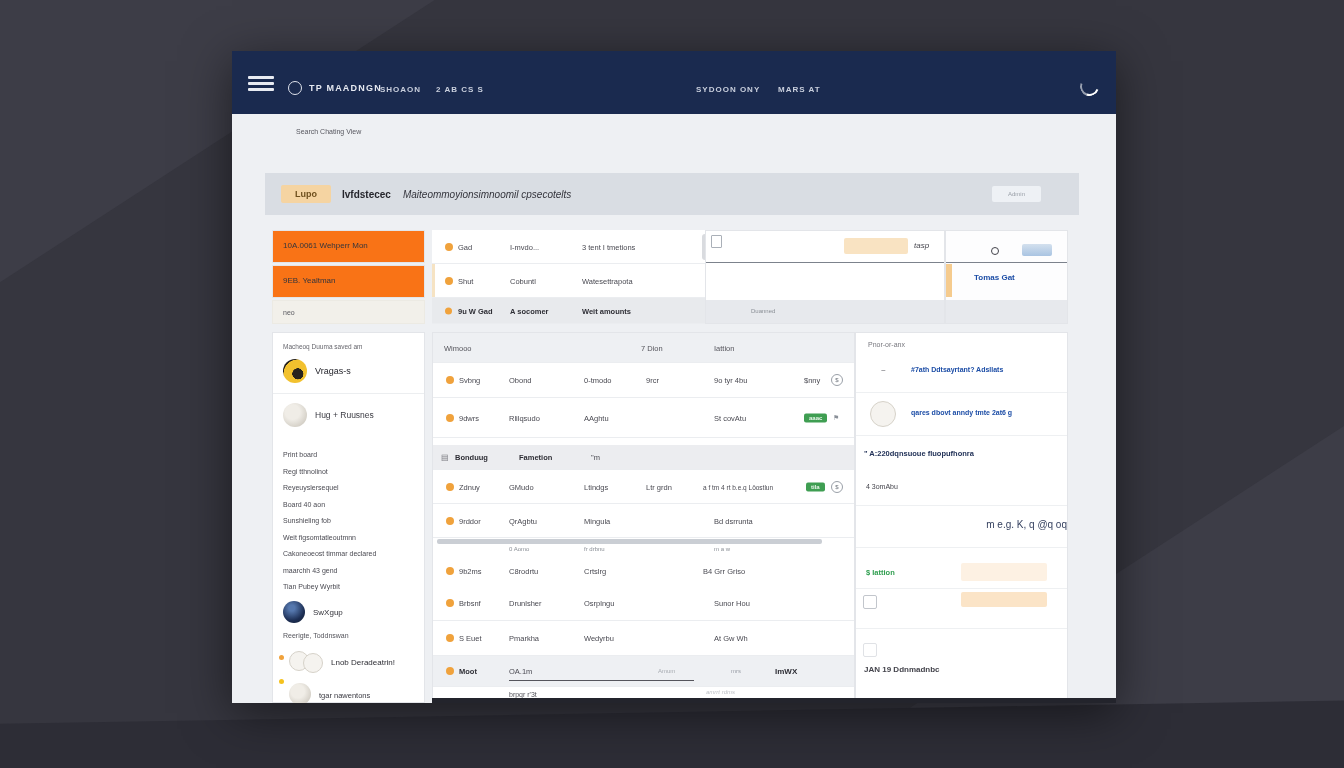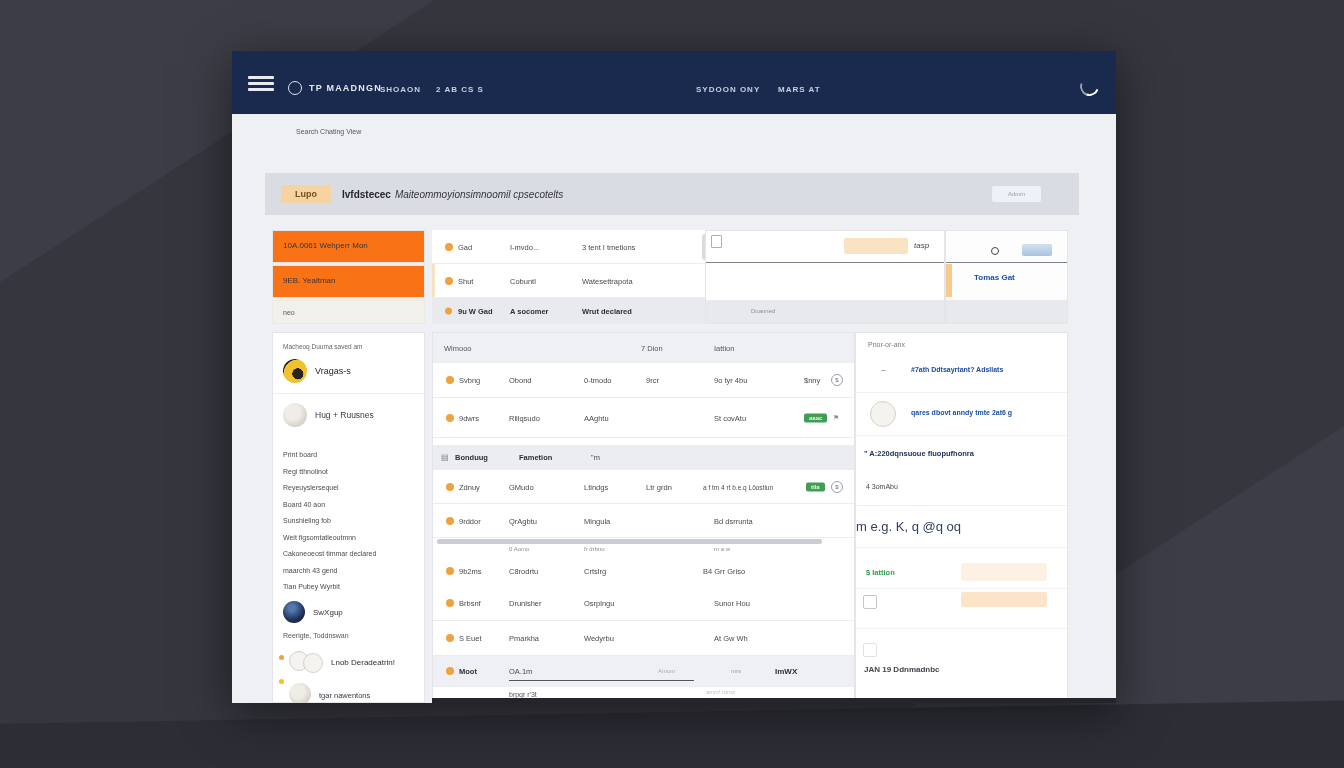--- a/index.html
+++ b/index.html
@@ -25,21 +25,21 @@
   .crescent{position:absolute;left:848px;top:26px;width:15px;height:15px;border:2px solid transparent;
             border-bottom-color:#fff;border-left-color:rgba(255,255,255,.55);border-radius:50%;transform:rotate(-25deg);}
 
   .breadcrumb{position:absolute;left:64px;top:77px;font-size:7px;color:#57575f;}
 
   
   .titlebar{position:absolute;left:33px;top:122px;width:814px;height:42px;background:#d9dde3;
             display:flex;align-items:center;padding-left:16px;box-sizing:border-box;}
   .tb-badge{background:#f5d4a2;color:#6f501e;font-size:9px;font-weight:bold;padding:4px 14px;
             border-radius:2px;margin-right:11px;}
-  .tb-title{font-size:10px;font-weight:bold;color:#26262d;margin-right:4px;white-space:nowrap;}
+  .tb-title{font-size:10px;font-weight:bold;color:#26262d;margin-right:12px;white-space:nowrap;}
   .tb-sub{font-size:10px;font-style:italic;color:#34343c;white-space:nowrap;}
   .tb-action{margin-left:auto;margin-right:38px;background:#eef1f5;color:#9aa0a8;font-size:6px;
              padding:5px 16px;border-radius:2px;cursor:pointer;}
 
   .panel{position:absolute;background:#fff;border:1px solid #e3e5e9;box-sizing:border-box;}
 
   
   .lcard{position:absolute;left:40px;width:153px;background:#f97316;border:1px solid #e3e5e9;
          box-sizing:border-box;font-size:8px;color:#35353c;padding:10px 0 0 10px;cursor:pointer;}
   .lcard3{background:#f2f0ea;border-color:#eceae3;font-size:7px;color:#5a5a60;padding-top:8px;}
@@ -170,21 +170,21 @@
         <span style="position:absolute;left:0;top:0;width:3px;height:100%;background:#f6e3c3"></span>
         <span class="dot"></span>
         <span class="cell" style="left:26px">Shut</span>
         <span class="cell" style="left:78px">Cobuntl</span>
         <span class="cell" style="left:150px">Watesettrapota</span>
       </div>
       <div class="trow" style="top:68px;height:26px;background:#e8eaed">
         <span class="dot" style="width:7px;height:7px"></span>
         <span class="cell bold" style="left:26px">9u W Gad</span>
         <span class="cell bold" style="left:78px">A socomer</span>
-        <span class="cell bold" style="left:150px">Wrut declared</span>
+        <span class="cell bold" style="left:150px">Weit amounts</span>
       </div>
       <div class="scroll-thumb" style="left:270px;top:4px;height:26px"></div>
     </div>
 
     <div class="panel" style="left:713px;top:179px;width:123px;height:94px;background:#fdfdfe">
       <span style="position:absolute;left:45px;top:16px;width:6px;height:6px;border:1px solid #44444c;border-radius:50%"></span>
       <div class="pill" style="left:76px;top:13px;width:30px;height:12px;background:linear-gradient(#d3e0ee,#a9c4e2)"></div>
       <div style="position:absolute;left:0;top:31px;width:100%;border-top:1px solid #7c828c"></div>
       <div style="position:absolute;left:0;top:33px;width:6px;height:33px;background:#f5cb8e"></div>
       <span class="blue-link" style="position:absolute;left:28px;top:42px;font-size:8px">Tomas Gat</span>
@@ -308,21 +308,21 @@
 
       <div style="position:absolute;left:0;top:60px;width:100%;height:43px;border-bottom:1px solid #eef0f2;box-sizing:border-box">
         <span class="av av-sketch" style="position:absolute;left:14px;top:8px;width:26px;height:26px"></span>
         <span class="blue-link" style="position:absolute;left:55px;top:16px;font-size:7px;white-space:nowrap">qares dbovt anndy tmte 2at6 g</span>
       </div>
 
       <span style="position:absolute;left:8px;top:116px;font-size:7.5px;font-weight:bold;color:#223258;white-space:nowrap">" A:220dqnsuoue fluopufhonra</span>
       <span style="position:absolute;left:10px;top:150px;font-size:7px;color:#44444c">4 3omAbu</span>
 
       <div style="position:absolute;left:0;top:172px;width:100%;border-top:1px solid #eef0f2"></div>
-      <span style="position:absolute;left:0;top:186px;width:100%;text-align:left;font-size:13px;color:#333f5e">m e.g. K, q @q oq</span>
+      <span style="position:absolute;left:0;top:186px;width:100%;text-align:right;font-size:10px;color:#333f5e">m e.g. K, q @q oq</span>
       <div style="position:absolute;left:0;top:214px;width:100%;border-top:1px solid #eef0f2"></div>
 
       <div style="position:absolute;left:0;top:228px;width:100%;height:28px;border-bottom:1px solid #eef0f2;box-sizing:border-box">
         <span style="position:absolute;left:10px;top:7px;font-size:7.5px;font-weight:bold;color:#2f9e4f">$ Iattion</span>
         <div class="pill" style="left:105px;top:2px;width:86px;height:18px;background:#fdf1e3"></div>
       </div>
 
       <div style="position:absolute;left:0;top:256px;width:100%;height:40px;border-bottom:1px solid #eef0f2;box-sizing:border-box">
         <span class="checkbox" style="left:7px;top:6px"></span>
         <div class="pill" style="left:105px;top:3px;width:86px;height:15px;background:#fbe4c7"></div>

